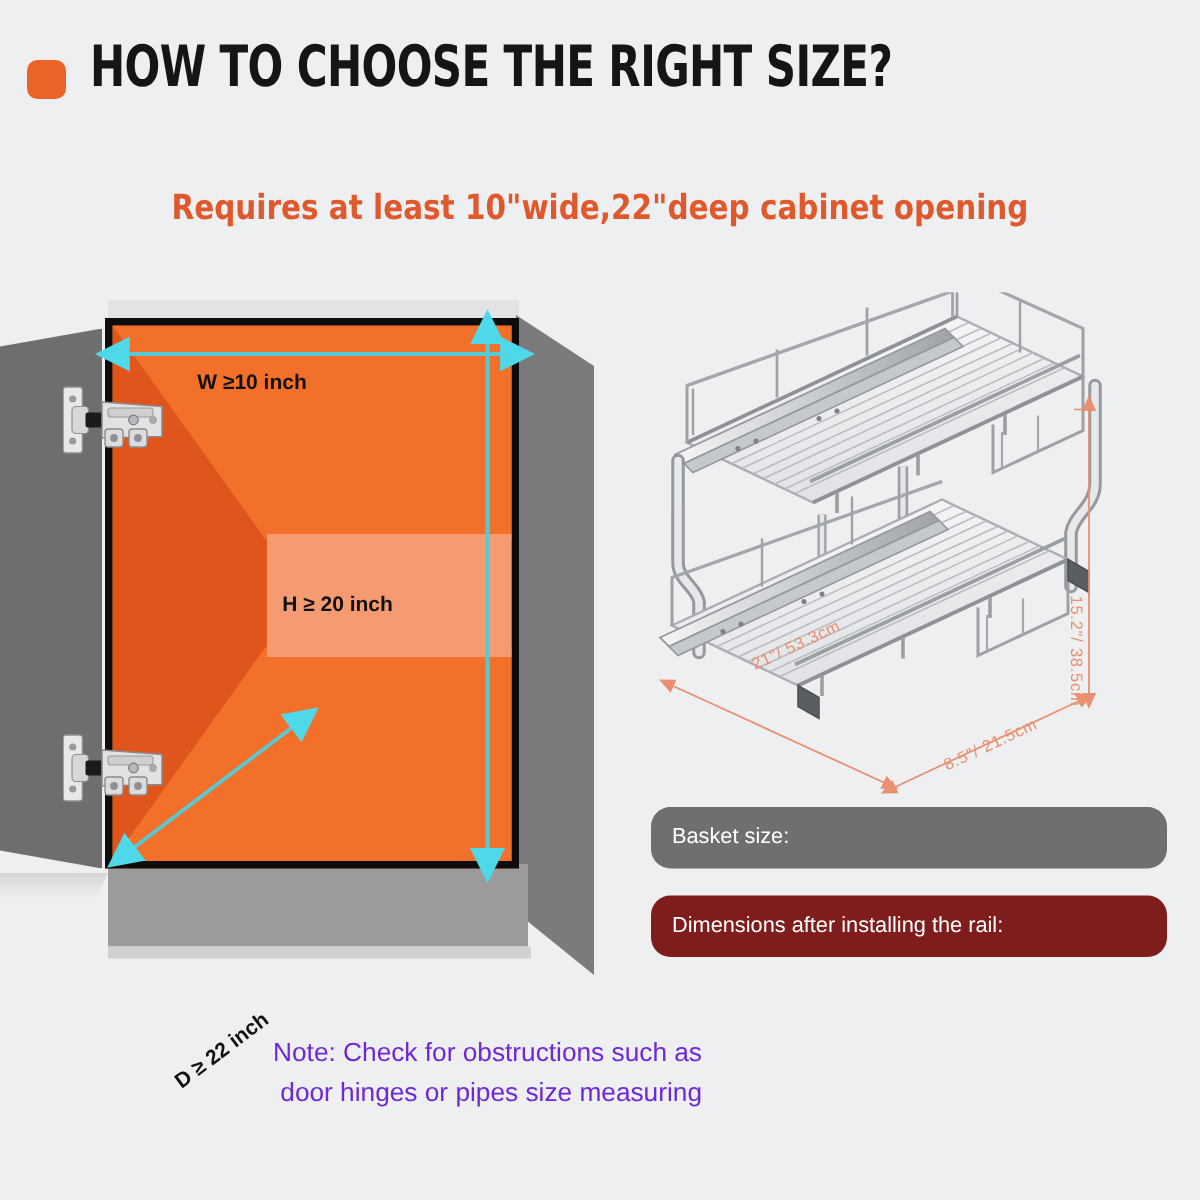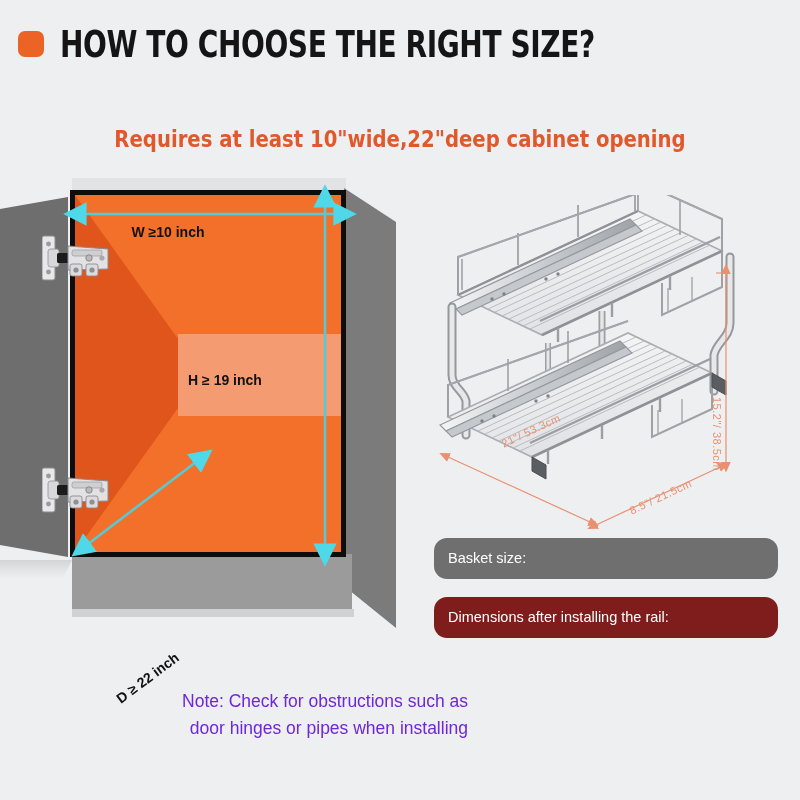--- a/index.html
+++ b/index.html
@@ -14,21 +14,21 @@
     overflow: hidden;
     position: relative;
   }
 
   
   #header-row {
     position: absolute;
     left: 18px;
     top: 22px;
     display: flex;
-    align-items: center;
+    align-items: flex-end;
     gap: 16px;
   }
   #title-bullet {
     width: 26px;
     height: 26px;
     border-radius: 7px;
     background: #ec6425;
     flex: none;
   }
   #page-title {
@@ -53,21 +53,21 @@
     font-weight: bold;
     color: #e0592c;
     letter-spacing: 0px;
     transform: scaleX(0.95);
   }
 
   
   #cabinet-diagram {
     position: absolute;
     left: 0px;
-    top: 172px;
+    top: 194px;
     width: 420px;
     height: 465px;
   }
 
   
   #cabinet-door {
     position: absolute;
     left: 0px;
     top: 25px;
     width: 68px;
@@ -326,21 +326,21 @@
     <rect x="30" y="18" width="30" height="6" rx="2" fill="#cfcfd2" stroke="#9a9a9d" stroke-width="0.7"></rect>
     <circle cx="47" cy="26" r="3.2" fill="#b9b9bd" stroke="#7d7d80" stroke-width="0.8"></circle>
     <circle cx="60" cy="26" r="2.6" fill="#a9a9ad"></circle>
     <rect x="28" y="32" width="12" height="12" rx="2" fill="#dcdcde" stroke="#8b8b8e" stroke-width="0.9"></rect>
     <circle cx="34" cy="38" r="2.6" fill="#8f8f93"></circle>
     <rect x="44" y="32" width="12" height="12" rx="2" fill="#dcdcde" stroke="#8b8b8e" stroke-width="0.9"></rect>
     <circle cx="50" cy="38" r="2.6" fill="#8f8f93"></circle>
   </svg>
 
   <div class="dim-label" id="label-w">W ≥10 inch</div>
-  <div class="dim-label" id="label-h">H ≥ 19 inch</div>
+  <div class="dim-label" id="label-h">H ≥ 20 inch</div>
   <div class="dim-label" id="label-d">D ≥ 22 inch</div>
 </div>
 
 <div id="rack-area">
   <svg width="350" height="350" viewBox="0 0 350 350" style="position:absolute;left:0;top:0;">
     <defs>
       <linearGradient id="chrome" x1="0" y1="0" x2="0" y2="1">
         <stop offset="0%" stop-color="#fdfdfd"></stop>
         <stop offset="45%" stop-color="#d5d7da"></stop>
         <stop offset="100%" stop-color="#a8abaf"></stop>
@@ -486,14 +486,14 @@
 <div class="info-box" id="info-box-basket">
   <div>Basket size:</div>
 </div>
 
 <div class="info-box" id="info-box-rail">
   <div>Dimensions after installing the rail:</div>
 </div>
 
 <div id="note-text">
   <div>Note: Check for obstructions such as</div>
-  <div>door hinges or pipes when installing</div>
+  <div>door hinges or pipes size measuring</div>
 </div>
 
 </body></html>

